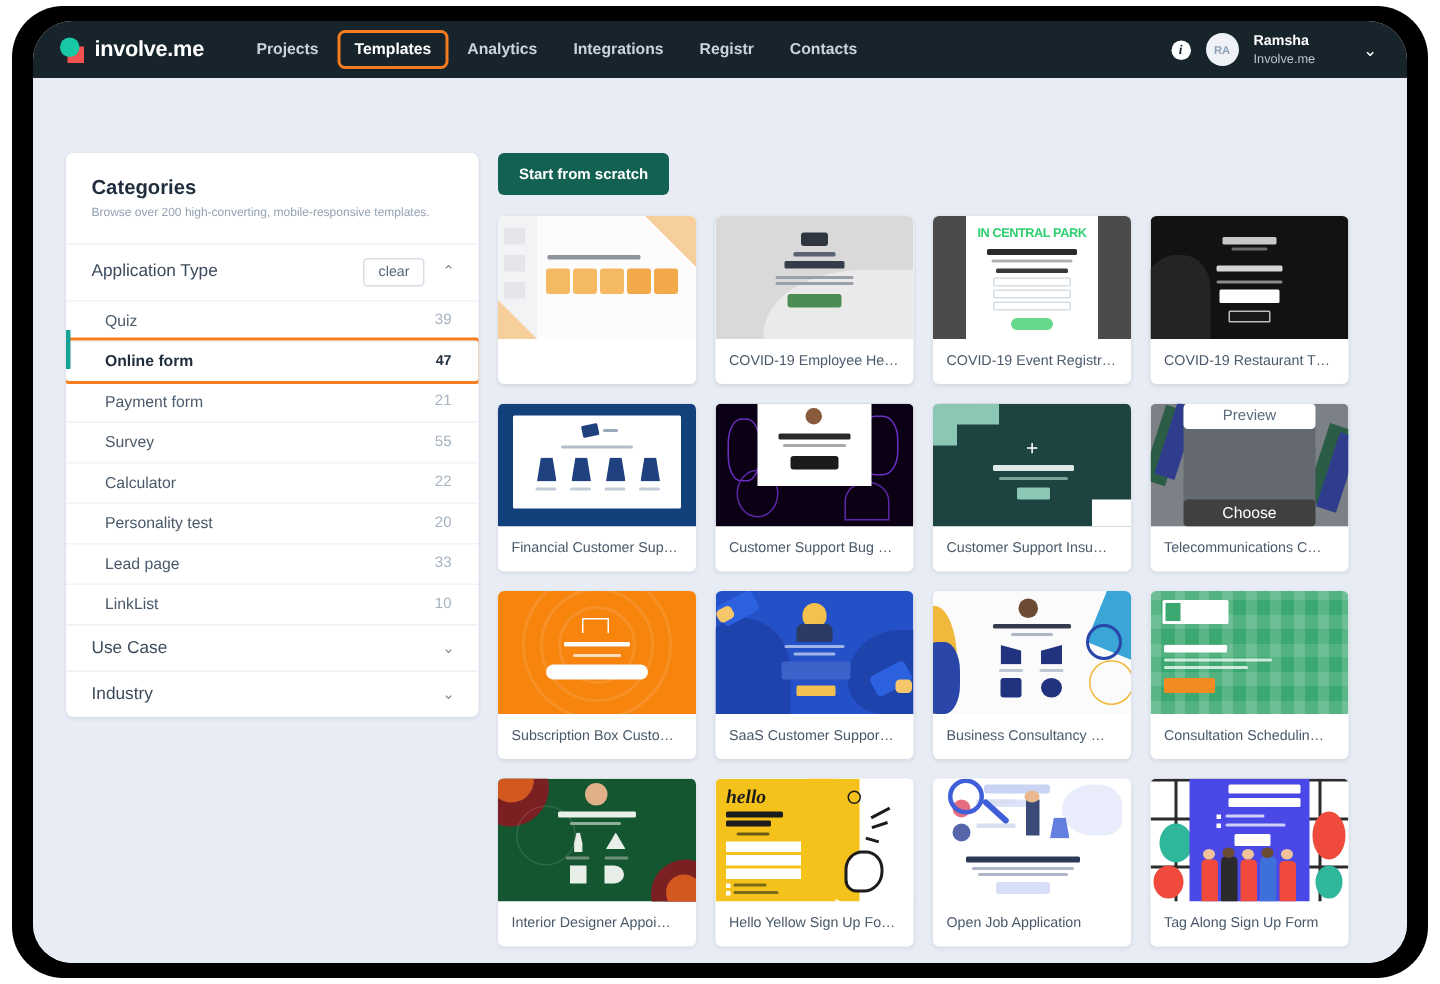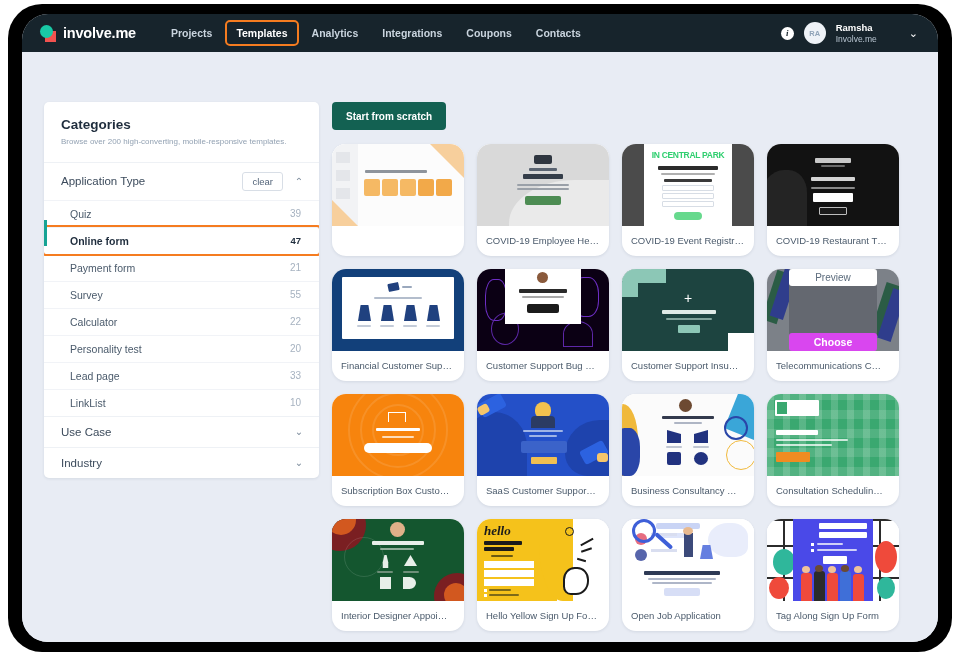--- a/index.html
+++ b/index.html
@@ -174,21 +174,21 @@
 
   #grid {
     margin-top: 14px;
     display: grid;
     grid-template-columns: repeat(4, 132px);
     gap: 13px;
   }
   .card {
     width: 132px;
     background: #ffffff;
-    border-radius: 14px;
+    border-radius: 4px;
     box-shadow: 0 1px 3px rgba(20,40,70,.10);
     overflow: hidden;
   }
   .thumb {
     position: relative;
     width: 132px; height: 82px;
     overflow: hidden;
     background: #ffffff;
   }
   .card-title {
@@ -204,23 +204,23 @@
     display: flex; flex-direction: column;
     align-items: center; justify-content: center; gap: 7px;
   }
   .ov-preview {
     width: 88px; height: 21px; background: #ffffff;
     border-radius: 3px; color: #5b6b7c;
     font-size: 10px;
     display: flex; align-items: center; justify-content: center;
   }
   .ov-choose {
-    width: 88px; height: 22px; background: #d946ef;
+    width: 88px; height: 22px; background: #404040;
     border-radius: 3px; color: #ffffff;
-    font-size: 10.5px; font-weight: bold;
+    font-size: 10.5px; font-weight: normal;
     display: flex; align-items: center; justify-content: center; margin-top: 40px;
   }
 
   
   .t-abs { position: absolute; }
   .mini-line { background: #b9c2cc; border-radius: 1px; }
   .mini-field { background: #ffffff; border: 1px solid #d7dde5; border-radius: 1px; }
 </style>
 </head>
 <body>
@@ -234,21 +234,21 @@
           <div class="sq"></div>
             <div class="circ"></div>
         </div>
         <div id="logo-text">involve.me</div>
       </div>
 
       <div class="nav-item">Projects</div>
       <div class="nav-item active">Templates</div>
       <div class="nav-item">Analytics</div>
       <div class="nav-item">Integrations</div>
-      <div class="nav-item">Coupons</div>
+      <div class="nav-item">Registr</div>
       <div class="nav-item">Contacts</div>
 
       <div id="nav-right">
         <div id="info-icon">i</div>
         <div id="avatar">RA</div>
         <div id="user-meta">
           <div id="user-name">Ramsha</div>
           <div id="user-org">Involve.me</div>
         </div>
         <div id="user-caret">⌄</div>

